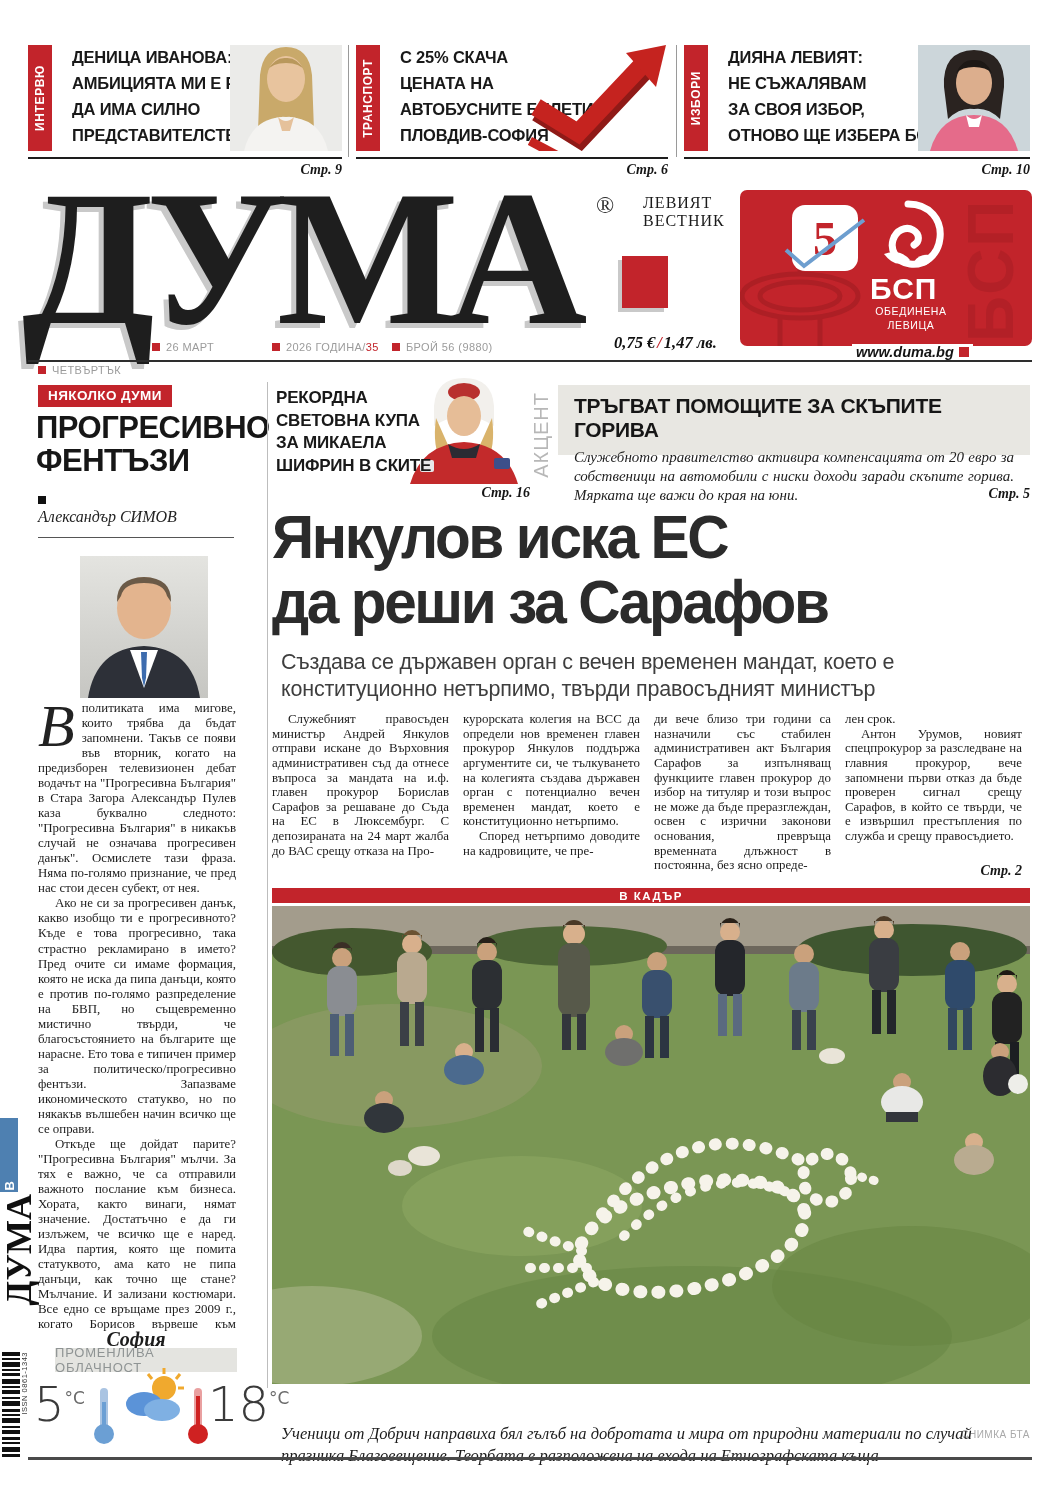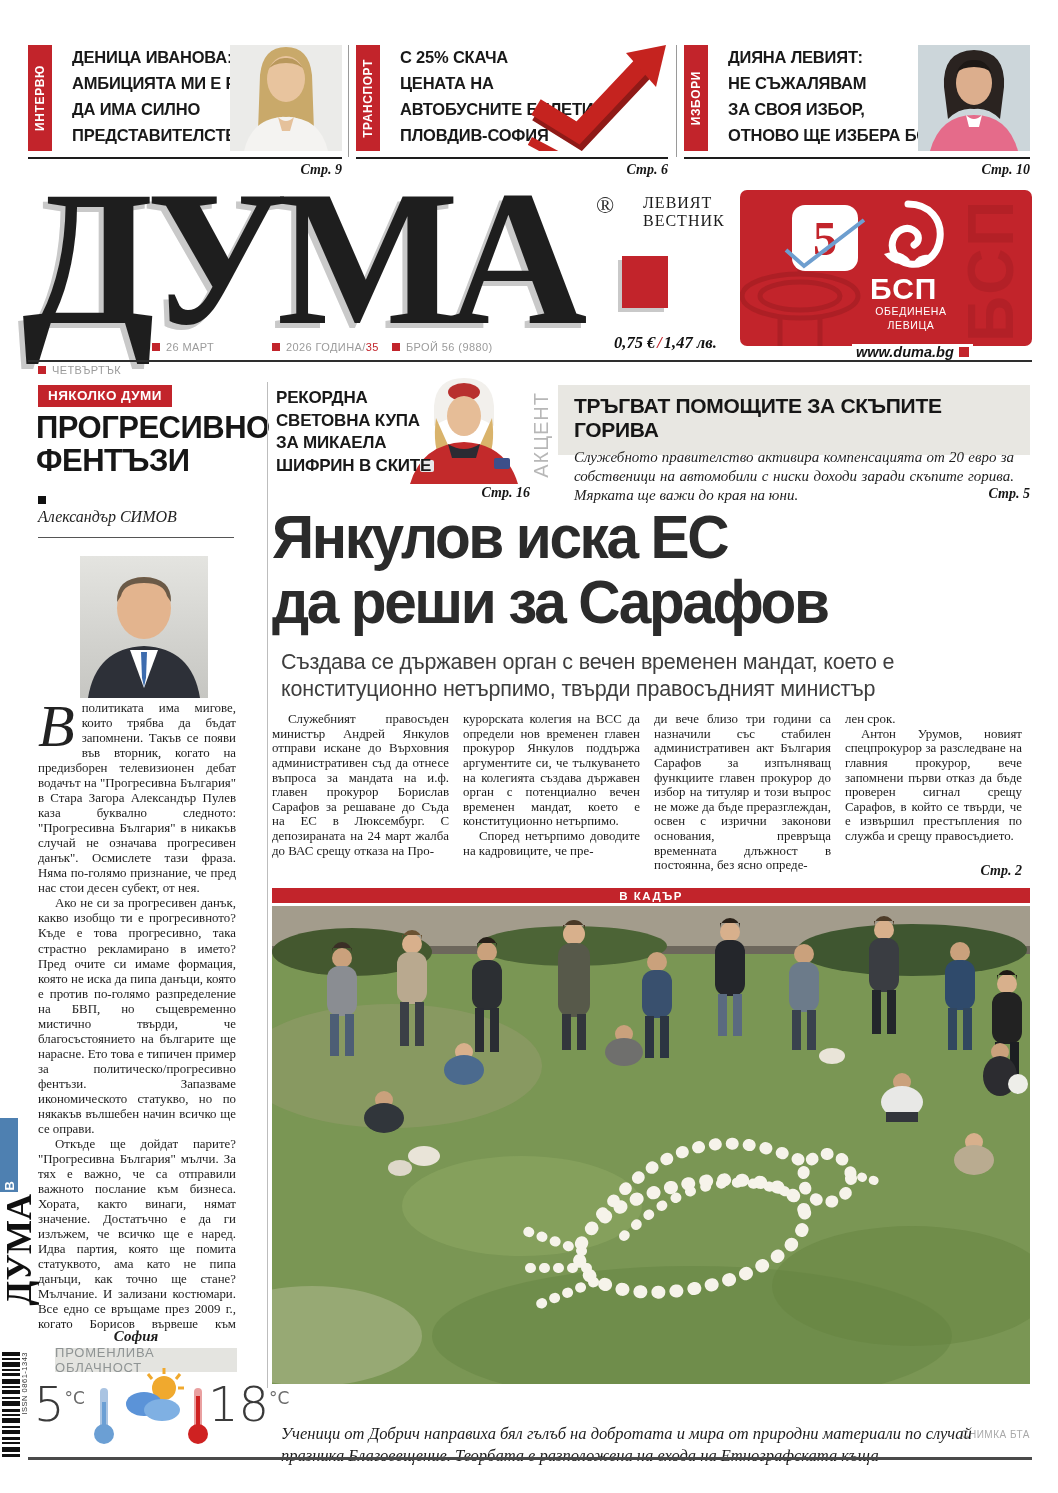--- a/index.html
+++ b/index.html
@@ -61,21 +61,21 @@
              font-size:16px;color:#222;}
   .op-rule{position:absolute;left:38px;top:537px;width:196px;height:1px;background:#555;}
   .op-photo{position:absolute;left:80px;top:556px;width:128px;height:142px;overflow:hidden;}
   .op-body{position:absolute;left:38px;top:701px;width:198px;height:632px;overflow:hidden;
            font-family:"Liberation Serif",serif;font-size:12.9px;line-height:1.165;color:#1c1c1c;}
   .op-body .p{display:block;text-align:justify;}
   .op-body .p.ind{text-indent:17px;}
   .dropcap{float:left;font-family:"Liberation Serif",serif;font-style:italic;font-size:60px;
            line-height:44px;margin:3px 7px 0 0;color:#222;}
   .op-city{position:absolute;left:38px;top:1328px;width:196px;text-align:center;
-           font-family:"Liberation Serif",serif;font-style:italic;font-weight:bold;font-size:15px;}
+           font-family:"Liberation Serif",serif;font-style:italic;font-weight:bold;font-size:20px;}
   .wbox{position:absolute;left:55px;top:1348px;width:182px;height:24px;background:#e4e4e0;
         display:flex;align-items:center;justify-content:center;font-size:13px;color:#8f9494;letter-spacing:.8px;}
   .temp{position:absolute;font-family:"DejaVu Sans",sans-serif;font-weight:200;font-size:48px;color:#3a3a3a;}
   .temp sup{font-size:17px;color:#6a6a6a;font-weight:normal;}
 
   
   .divider-v{position:absolute;left:267px;top:382px;width:1px;height:1006px;background:#bdbdbd;}
   .shif-title{position:absolute;left:276px;top:387px;width:250px;font-weight:bold;font-size:17px;
               line-height:1.33;color:#191919;z-index:2;letter-spacing:-.2px;}
   .shif-photo{position:absolute;left:396px;top:372px;width:136px;height:112px;z-index:1;}

